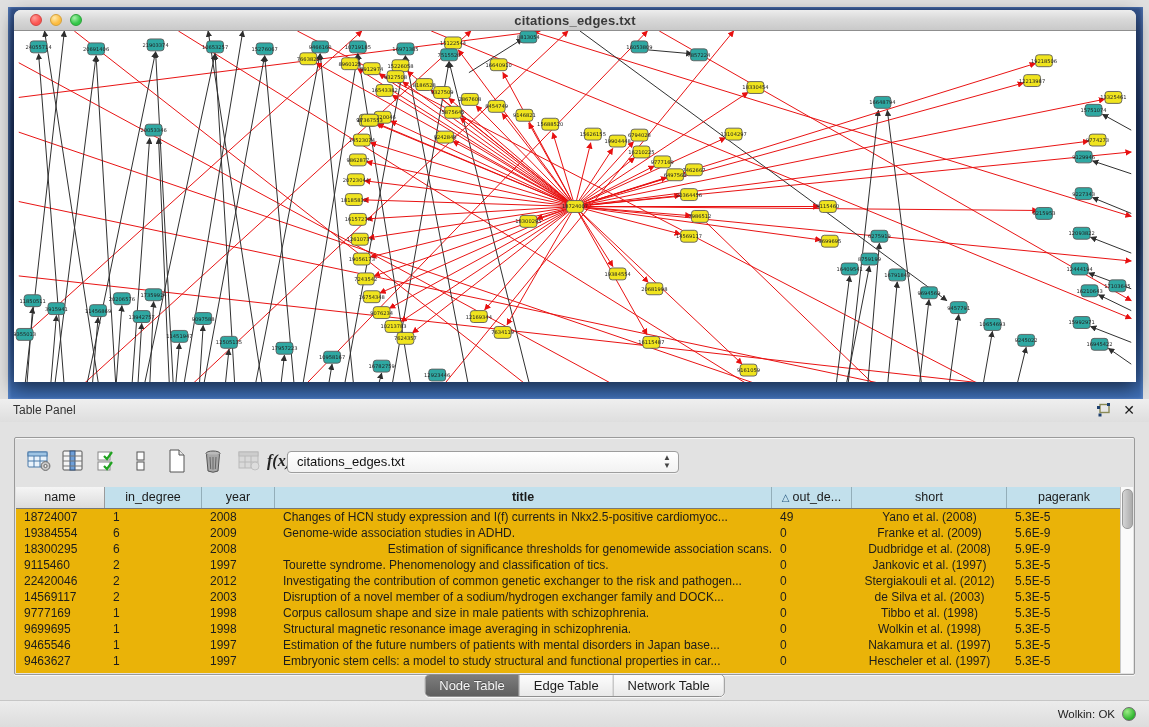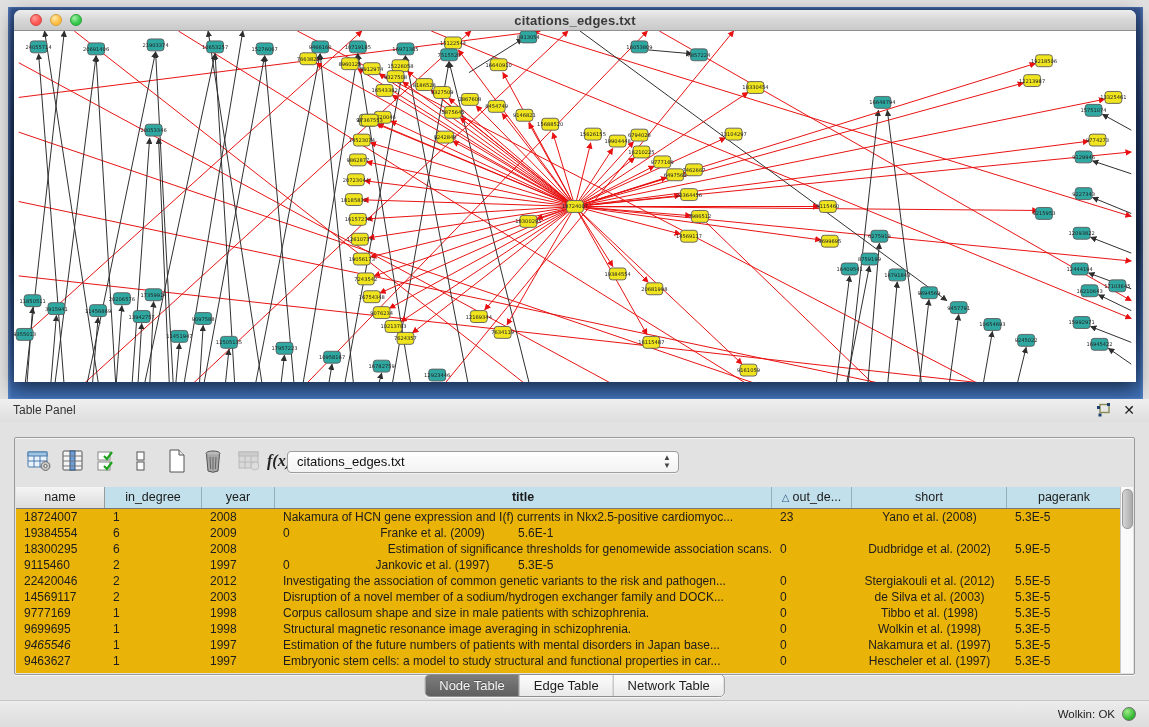--- a/index.html
+++ b/index.html
@@ -735,55 +735,57 @@
           <div class="hcell" style="width: 497px; font-weight: bold;">title</div>
           <div class="hcell" style="width: 80px;"><span class="sort-tri">△</span>out_de...</div>
           <div class="hcell" style="width: 155px;">short</div>
           <div class="hcell" style="width: 115px;">pagerank</div>
         </div>
       <div id="body-rows">
           <div class="brow">
             <div class="bcell" style="width: 89px;">18724007</div>
             <div class="bcell" style="width: 97px;">1</div>
             <div class="bcell" style="width: 73px;">2008</div>
-            <div class="bcell" style="width: 497px;">Nakamura of HCN gene expression and I(f) currents in Nkx2.5-positive cardiomyoc...</div>
-            <div class="bcell" style="width: 80px;">23</div>
+            <div class="bcell" style="width: 497px;">Changes of HCN study expression and I(f) currents in Nkx2.5-positive cardiomyoc...</div>
+            <div class="bcell" style="width: 80px;">49</div>
             <div class="bcell center" style="width: 155px;">Yano et al. (2008)</div>
             <div class="bcell" style="width: 115px;">5.3E-5</div>
           </div>
           <div class="brow">
             <div class="bcell" style="width: 89px;">19384554</div>
             <div class="bcell" style="width: 97px;">6</div>
             <div class="bcell" style="width: 73px;">2009</div>
+            <div class="bcell" style="width: 497px;">Genome-wide association studies in ADHD.</div>
             <div class="bcell" style="width: 80px;">0</div>
             <div class="bcell center" style="width: 155px;">Franke et al. (2009)</div>
-            <div class="bcell" style="width: 115px;">5.6E-1</div>
+            <div class="bcell" style="width: 115px;">5.6E-9</div>
           </div>
           <div class="brow">
             <div class="bcell" style="width: 89px;">18300295</div>
             <div class="bcell" style="width: 97px;">6</div>
             <div class="bcell" style="width: 73px;">2008</div>
             <div class="bcell" style="width: 497px; text-align: right;">Estimation of significance thresholds for genomewide association scans.</div>
             <div class="bcell" style="width: 80px;">0</div>
-            <div class="bcell center" style="width: 155px;">Dudbridge et al. (2002)</div>
-            <div class="bcell" style="width: 115px;">5.9E-5</div>
+            <div class="bcell center" style="width: 155px;">Dudbridge et al. (2008)</div>
+            <div class="bcell" style="width: 115px;">5.9E-9</div>
           </div>
           <div class="brow">
             <div class="bcell" style="width: 89px;">9115460</div>
             <div class="bcell" style="width: 97px;">2</div>
             <div class="bcell" style="width: 73px;">1997</div>
+            <div class="bcell" style="width: 497px;">Tourette syndrome. Phenomenology and classification of tics.</div>
             <div class="bcell" style="width: 80px;">0</div>
             <div class="bcell center" style="width: 155px;">Jankovic et al. (1997)</div>
             <div class="bcell" style="width: 115px;">5.3E-5</div>
           </div>
           <div class="brow">
             <div class="bcell" style="width: 89px;">22420046</div>
             <div class="bcell" style="width: 97px;">2</div>
             <div class="bcell" style="width: 73px;">2012</div>
-            <div class="bcell" style="width: 497px;">Investigating the association of common genetic variants to the risk and pathogen...</div>
+            <div class="bcell" style="width: 497px;">Investigating the contribution of common genetic exchanger to the risk and pathogen...</div>
             <div class="bcell" style="width: 80px;">0</div>
             <div class="bcell center" style="width: 155px;">Stergiakouli et al. (2012)</div>
             <div class="bcell" style="width: 115px;">5.5E-5</div>
           </div>
           <div class="brow">
             <div class="bcell" style="width: 89px;">14569117</div>
             <div class="bcell" style="width: 97px;">2</div>
             <div class="bcell" style="width: 73px;">2003</div>
             <div class="bcell" style="width: 497px;">Disruption of a novel member of a sodium/hydrogen exchanger family and DOCK...</div>
             <div class="bcell" style="width: 80px;">0</div>
@@ -802,21 +804,21 @@
           <div class="brow">
             <div class="bcell" style="width: 89px;">9699695</div>
             <div class="bcell" style="width: 97px;">1</div>
             <div class="bcell" style="width: 73px;">1998</div>
             <div class="bcell" style="width: 497px;">Structural magnetic resonance image averaging in schizophrenia.</div>
             <div class="bcell" style="width: 80px;">0</div>
             <div class="bcell center" style="width: 155px;">Wolkin et al. (1998)</div>
             <div class="bcell" style="width: 115px;">5.3E-5</div>
           </div>
           <div class="brow">
-            <div class="bcell" style="width: 89px; font-style: italic;">9465546</div>
+            <div class="bcell" style="width: 89px;">9465546</div>
             <div class="bcell" style="width: 97px;">1</div>
             <div class="bcell" style="width: 73px;">1997</div>
             <div class="bcell" style="width: 497px;">Estimation of the future numbers of patients with mental disorders in Japan base...</div>
             <div class="bcell" style="width: 80px;">0</div>
             <div class="bcell center" style="width: 155px;">Nakamura et al. (1997)</div>
             <div class="bcell" style="width: 115px;">5.3E-5</div>
           </div>
           <div class="brow">
             <div class="bcell" style="width: 89px;">9463627</div>
             <div class="bcell" style="width: 97px;">1</div>

